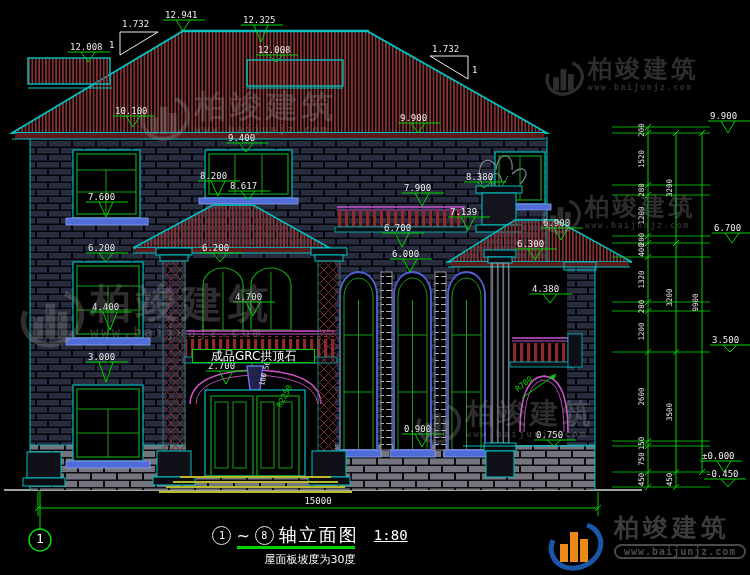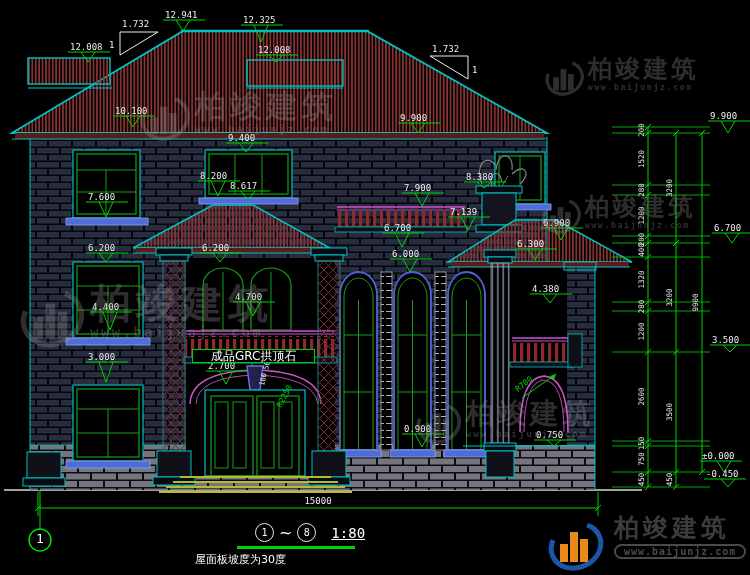--- a/index.html
+++ b/index.html
@@ -11,21 +11,21 @@
   .grc{position:absolute;left:192px;top:349px;border:1px solid #00d400;color:#fff;
        font-size:12px;line-height:12px;padding:0 18px;background:#000;}
   .axisb{position:absolute;left:29px;top:531px;width:22px;text-align:center;color:#fff;font-size:13px;}
   .title{position:absolute;left:195px;top:523px;width:230px;display:flex;align-items:center;
          justify-content:center;gap:5px;color:#fff;}
   .circ{display:inline-flex;width:17px;height:17px;border:1.5px solid #e8e8e8;border-radius:50%;
         align-items:center;justify-content:center;font-size:10px;}
   .tname{font-size:18px;letter-spacing:2px;}
   .tscale{font-size:14px;margin-left:10px;font-family:"DejaVu Sans Mono",monospace;text-decoration:underline;}
   .underline{position:absolute;left:237px;top:546px;width:118px;height:3px;background:#00d400;}
-  .subtitle{position:absolute;left:195px;top:552px;width:230px;color:#fff;font-size:11px;}
+  .subtitle{position:absolute;left:195px;top:552px;width:230px;text-align:center;color:#fff;font-size:11px;}
   
   .wm{position:absolute;display:flex;align-items:flex-start;gap:6px;opacity:.30;color:#9a9a9a;
       transform-origin:top left;}
   .wm .glyph{position:relative;width:46px;height:50px;flex:none;}
   .wm .glyph .ring{position:absolute;left:0;top:6px;width:40px;height:34px;border:4px solid #9a9a9a;
       border-radius:50%;transform:rotate(-24deg);border-top-color:transparent;}
   .wm .glyph .b1{position:absolute;left:10px;bottom:8px;width:7px;height:16px;background:#9a9a9a;}
   .wm .glyph .b2{position:absolute;left:19px;bottom:8px;width:7px;height:26px;background:#9a9a9a;}
   .wm .glyph .b3{position:absolute;left:28px;bottom:8px;width:7px;height:20px;background:#9a9a9a;}
   .wm .wtxt .chars{font-size:30px;font-weight:bold;letter-spacing:4px;line-height:1.05;}
@@ -655,20 +655,21 @@
     </div>
 
 <div class="tlayer">
   <div class="grc">成品GRC拱顶石</div>
   <div class="axisb num">1</div>
 
   <div class="title">
     <span class="circ num">1</span>
     <span>~</span>
     <span class="circ num">8</span>
+    <span class="tname">轴立面图</span>
     <span class="tscale num">1:80</span>
   </div>
   <div class="underline"></div>
   <div class="subtitle">屋面板坡度为30度</div>
 
   <div class="brand">
     <div class="glyph">
       <div class="ring"></div>
           <div class="b1"></div>
           <div class="b2"></div>

